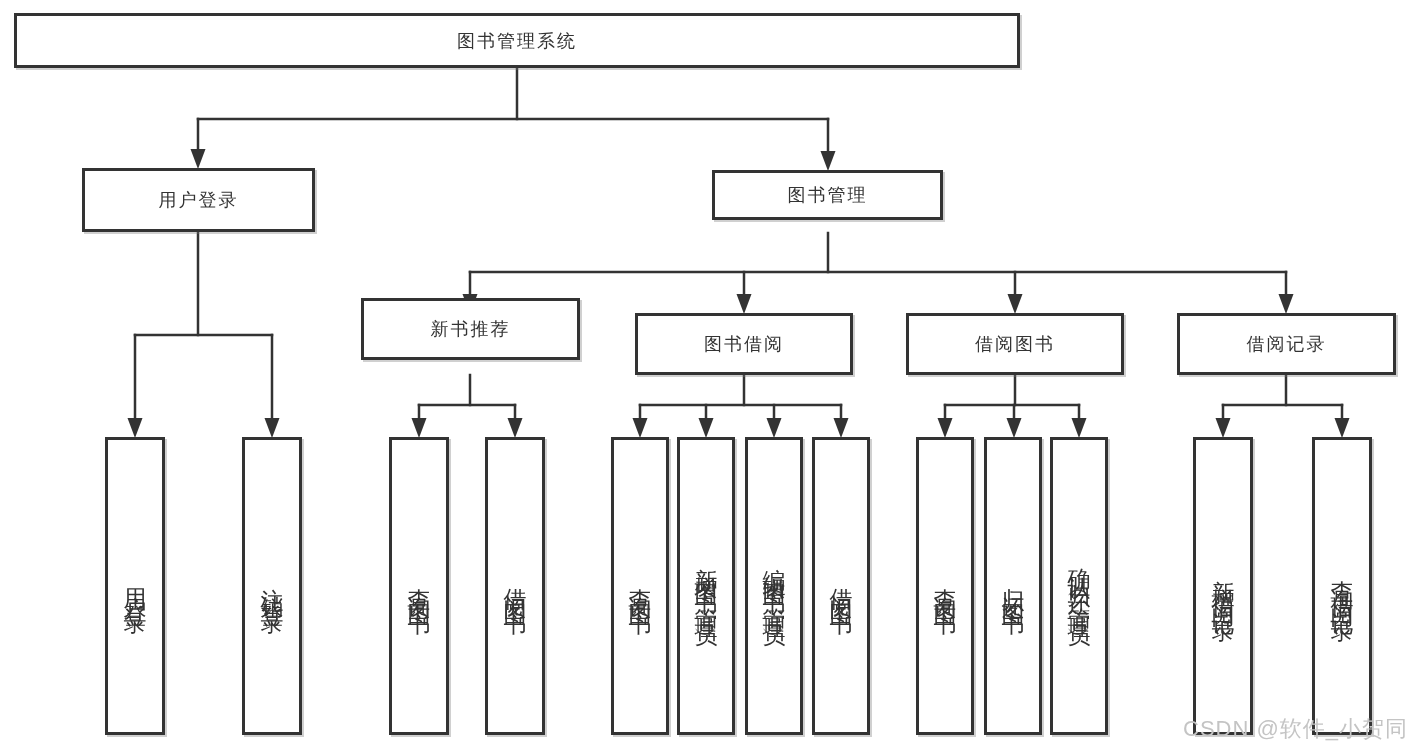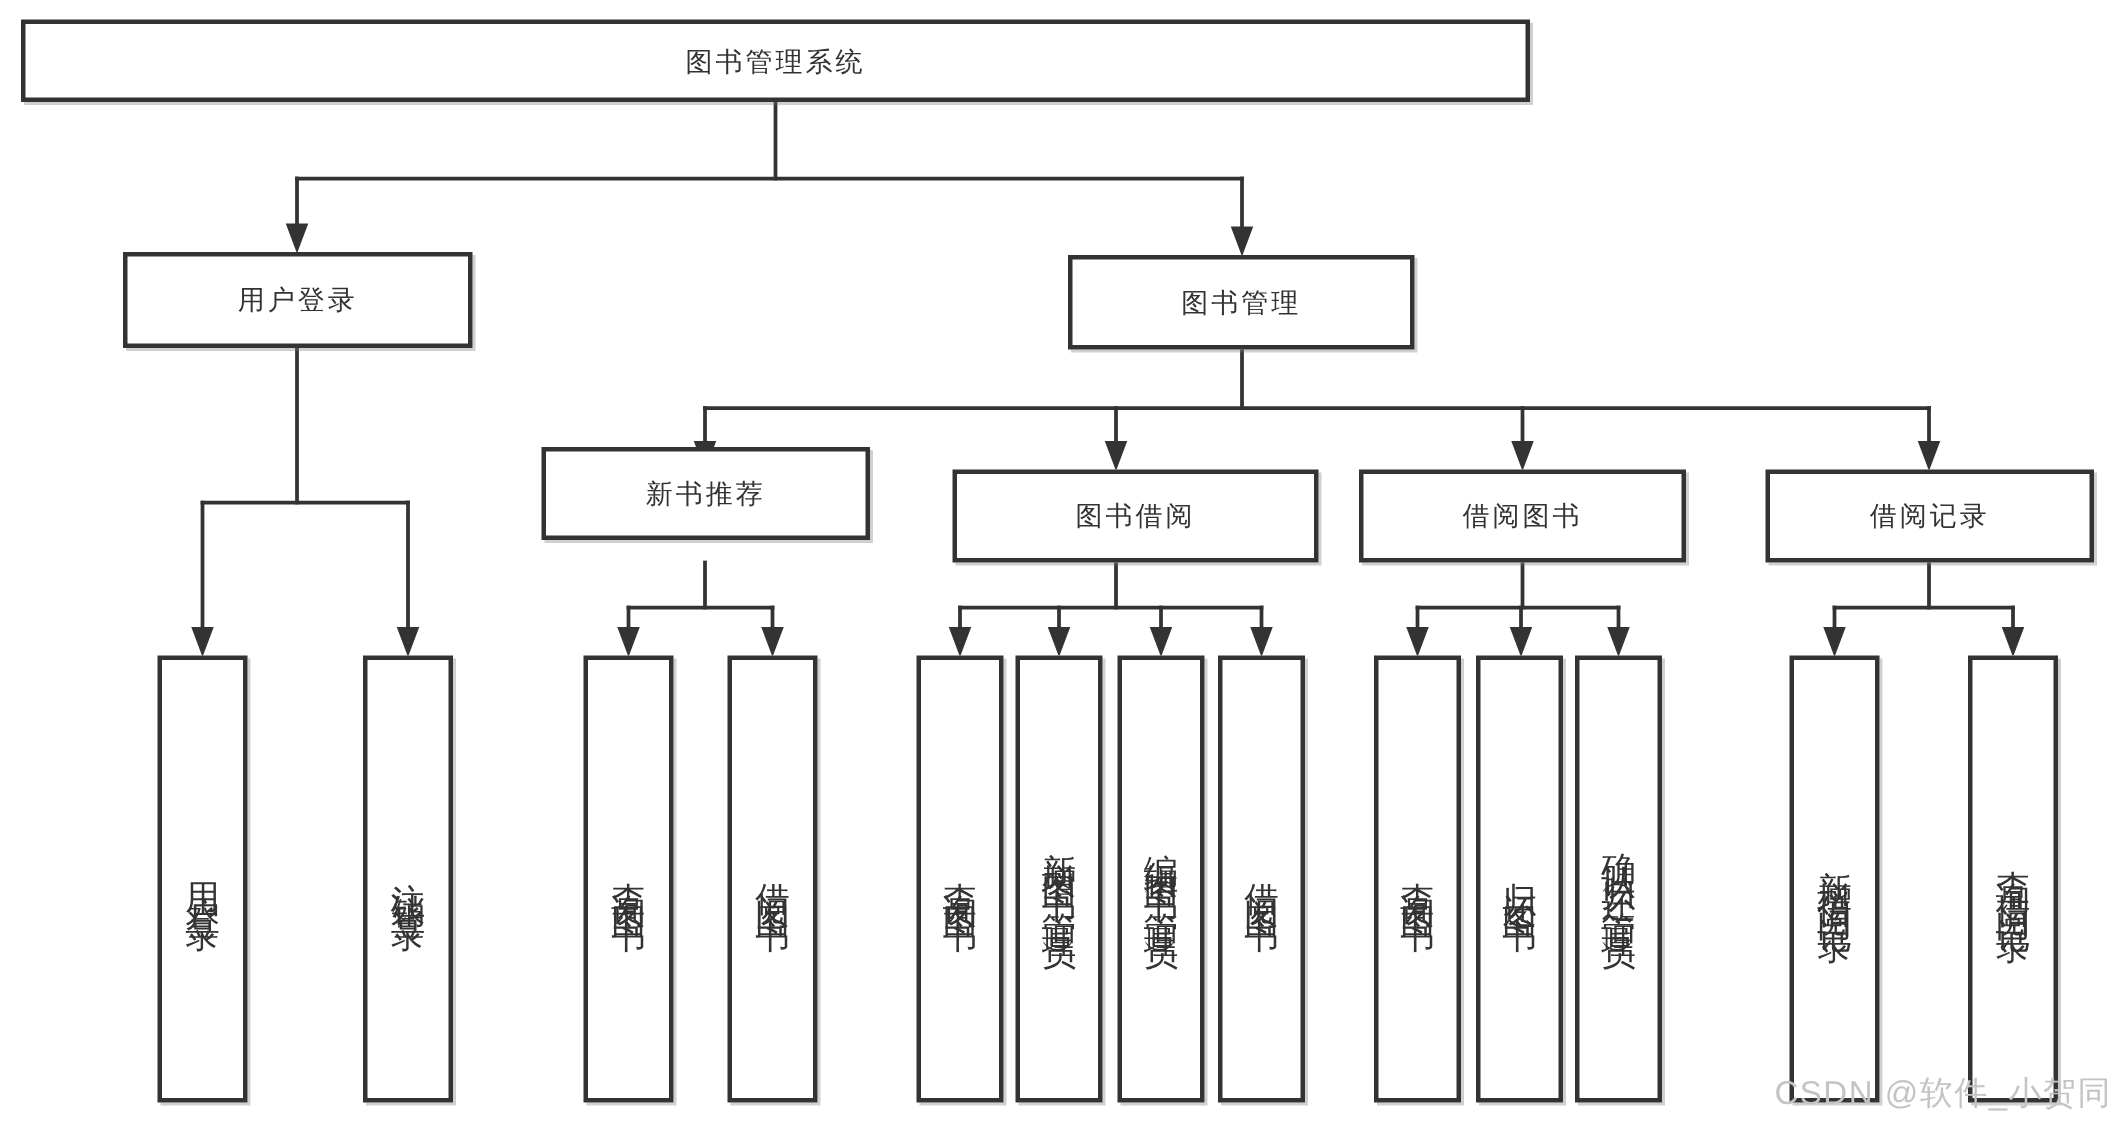--- a/index.html
+++ b/index.html
@@ -128,28 +128,28 @@
     </g>
   </svg>
 
   <div class="box h" style="left:14px; top:13px; width:1006px; height:55px;">
     <span>图书管理系统</span>
   </div>
 
   <div class="box h" style="left:82px; top:168px; width:233px; height:64px;">
     <span>用户登录</span>
   </div>
-  <div class="box h" style="left:712px; top:170px; width:231px; height:63px;">
+  <div class="box h" style="left:712px; top:170px; width:231px; height:50px;">
     <span>图书管理</span>
   </div>
 
   <div class="box h" style="left:361px; top:298px; width:219px; height:62px;">
     <span>新书推荐</span>
   </div>
-  <div class="box h" style="left:635px; top:313px; width:244px; height:62px;">
+  <div class="box h" style="left:635px; top:313px; width:218px; height:62px;">
     <span>图书借阅</span>
   </div>
   <div class="box h" style="left:906px; top:313px; width:218px; height:62px;">
     <span>借阅图书</span>
   </div>
   <div class="box h" style="left:1177px; top:313px; width:219px; height:62px;">
     <span>借阅记录</span>
   </div>
 
   <div class="box v" style="left:105px; top:437px; width:60px; height:298px;">

